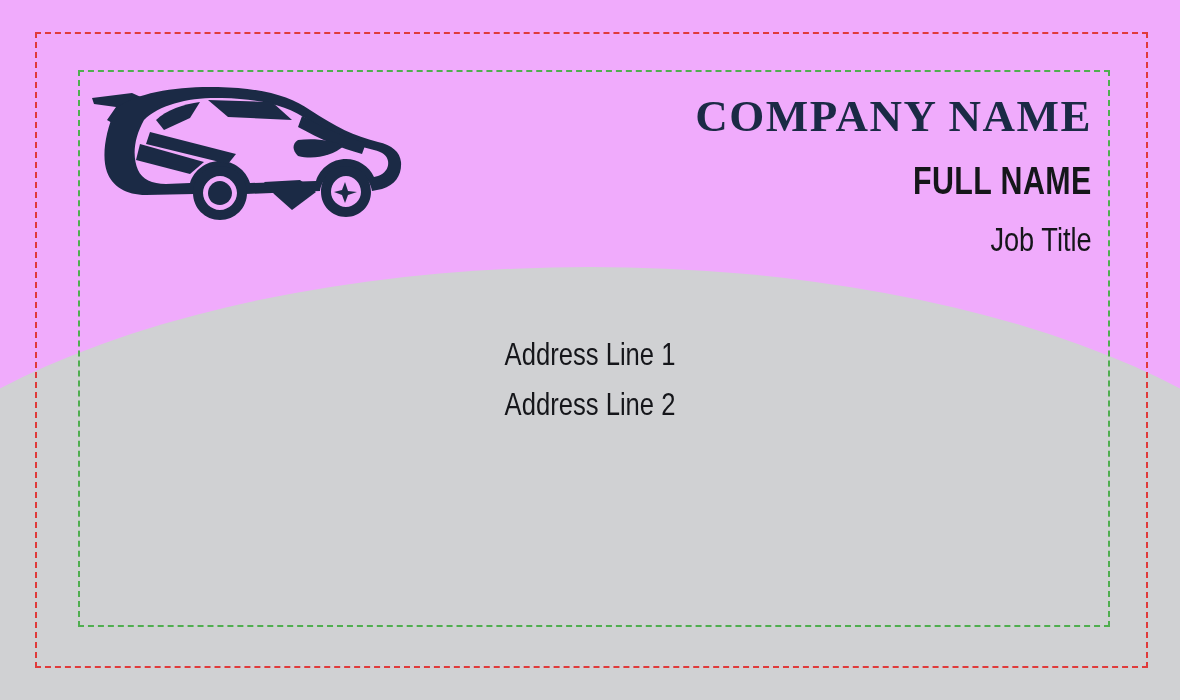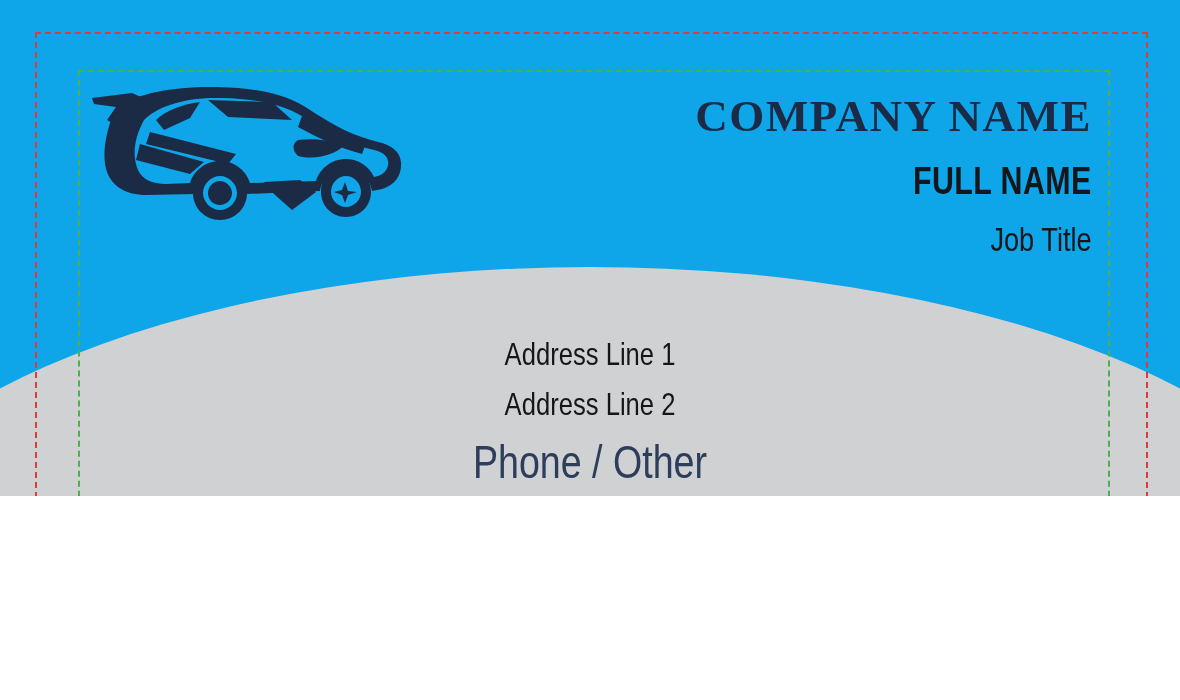--- a/index.html
+++ b/index.html
@@ -3,23 +3,23 @@
 <meta charset="utf-8">
 <style>
   html, body {
     margin: 0;
     padding: 0;
     background: #ffffff;
   }
   #card-canvas {
     position: relative;
     width: 1180px;
-    height: 496px;
+    height: 700px;
     overflow: hidden;
-    background: #0ea5e9;
+    background: #f0abfc;
     font-family: "Liberation Sans", sans-serif;
   }
 
   
   .gray-curve {
     position: absolute;
     left: -180px;
     top: 267px;
     width: 1540px;
     height: 1000px;
@@ -201,18 +201,15 @@
     <div class="company-name">COMPANY NAME</div>
     <div class="full-name">FULL NAME</div>
     <div class="job-title">Job Title</div>
   </div>
 
   <div class="contact-block">
     <div class="addr-wrap">
       <div class="addr-line">Address Line 1</div>
       <div class="addr-line">Address Line 2</div>
     </div>
-    <div class="phone-wrap">
-      <div class="phone-line">Phone / Other</div>
-    </div>
   </div>
 
 </div>
 
 </body></html>

